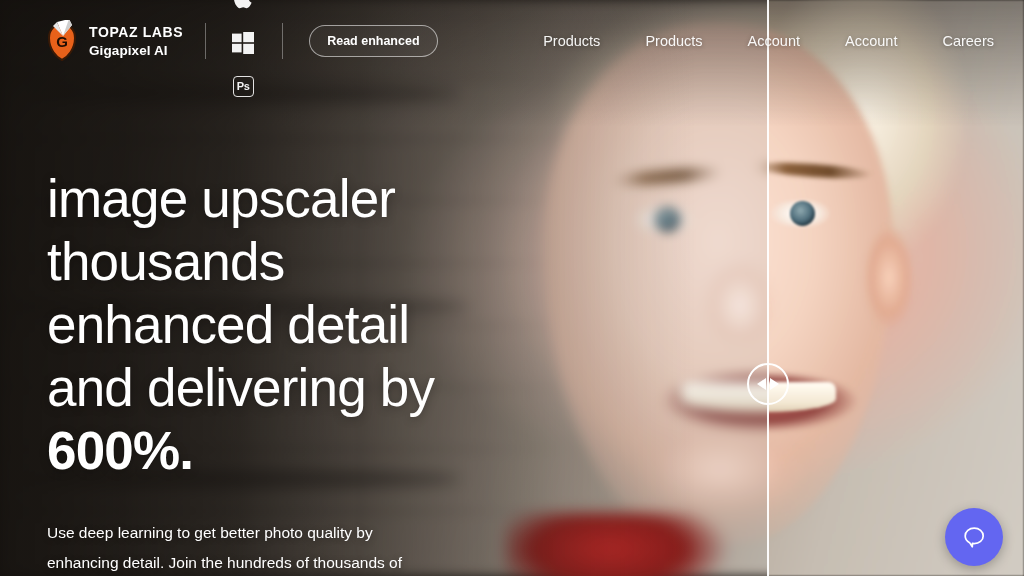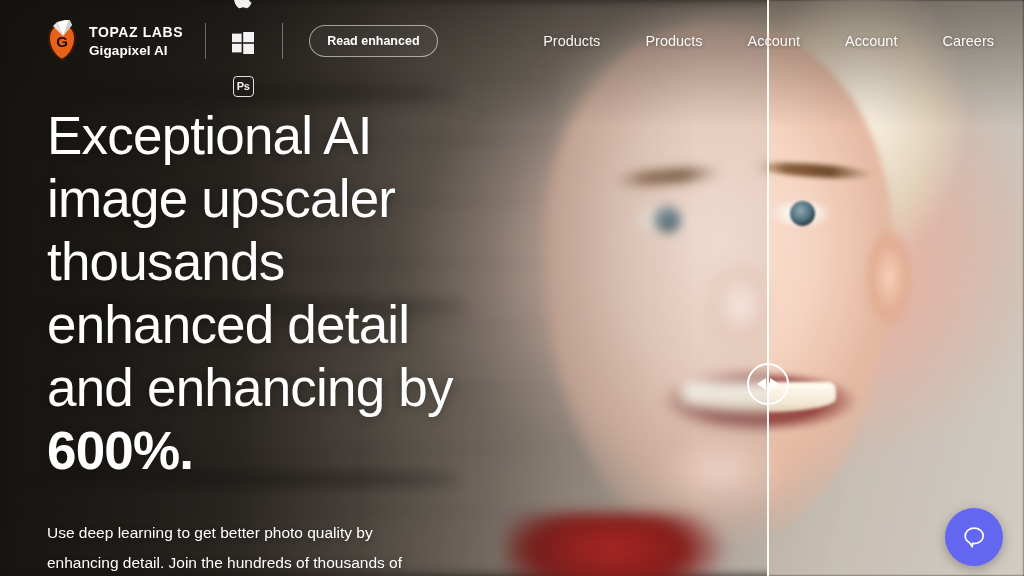--- a/index.html
+++ b/index.html
@@ -284,25 +284,25 @@
     <a>Products</a>
     <a>Products</a>
     <a>Account</a>
     <a>Account</a>
     <a>Careers</a>
   </nav>
 </div>
 
 <div class="copy">
   <h1 class="headline">
-    <span>Exceptional AI</span><br>
+    <br>
     <span>image upscaler</span><br>
     <span>thousands</span><br>
     <span>enhanced detail</span><br>
-    <span>and enhancing by</span><br>
+    <span>and delivering by</span><br>
     <b>600%.</b>
   </h1>
   <p class="subcopy">
     <span>Use deep learning to get better photo quality by</span>
     <span>enhancing detail. Join the hundreds of thousands of</span>
   </p>
 </div>
 
 <div class="chat">
   <svg width="27" height="27" viewBox="0 0 27 27">

